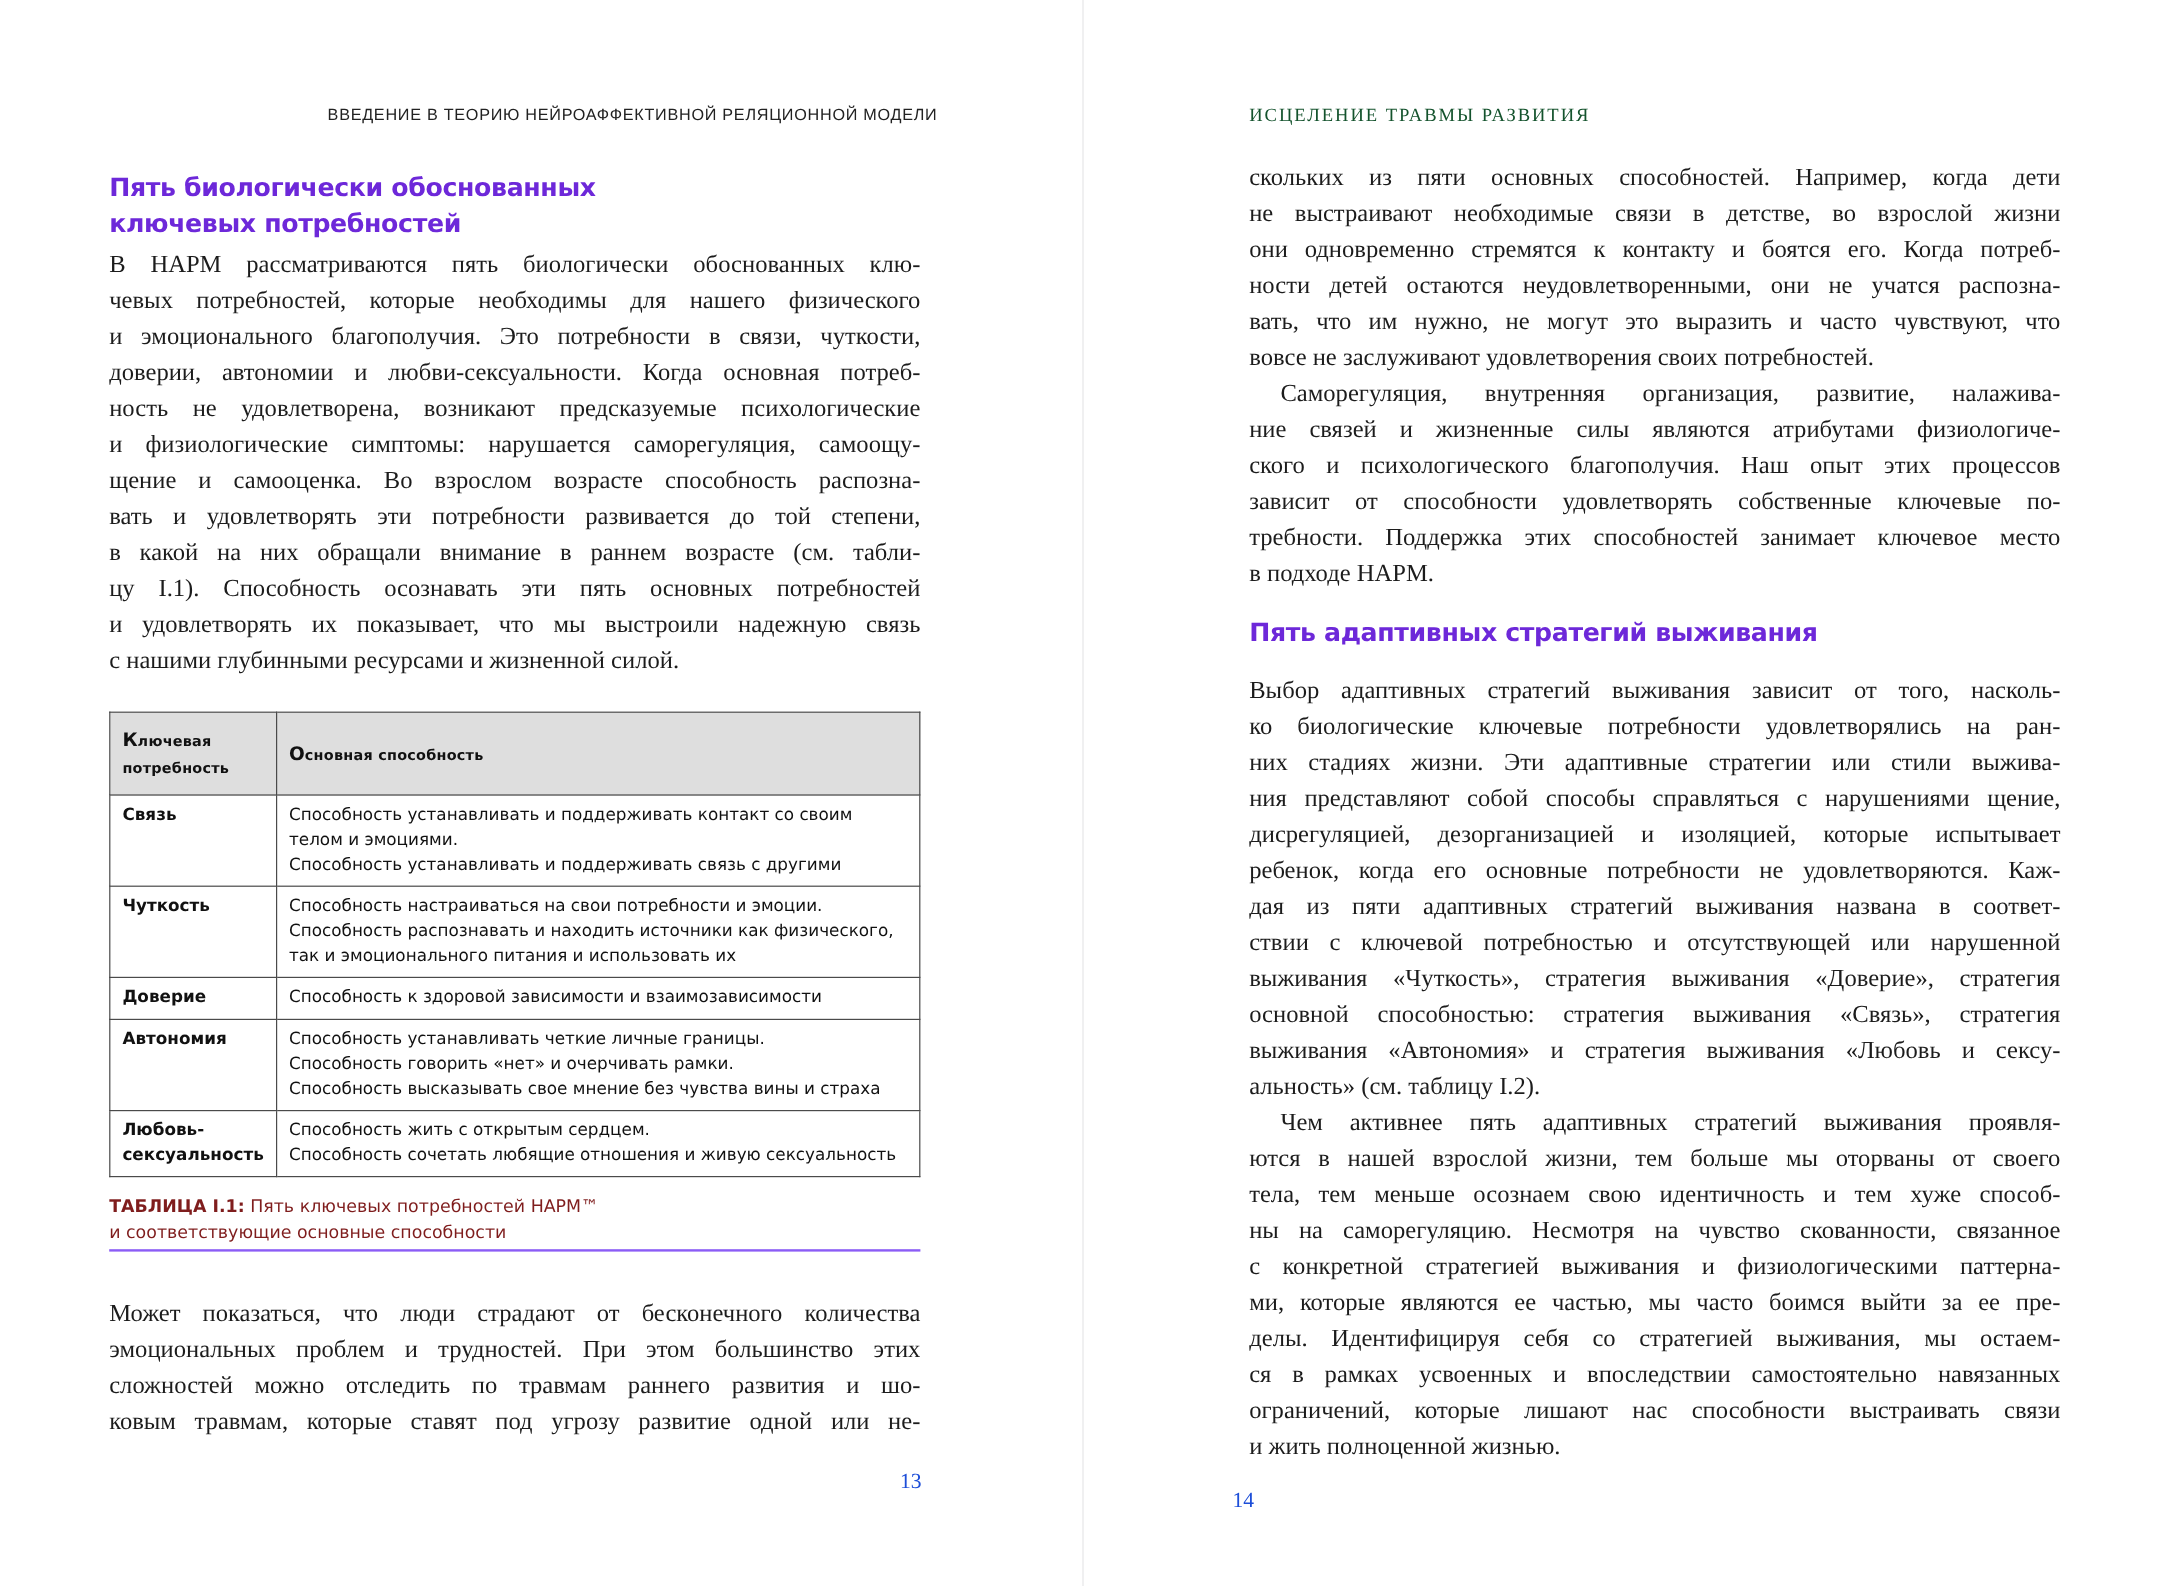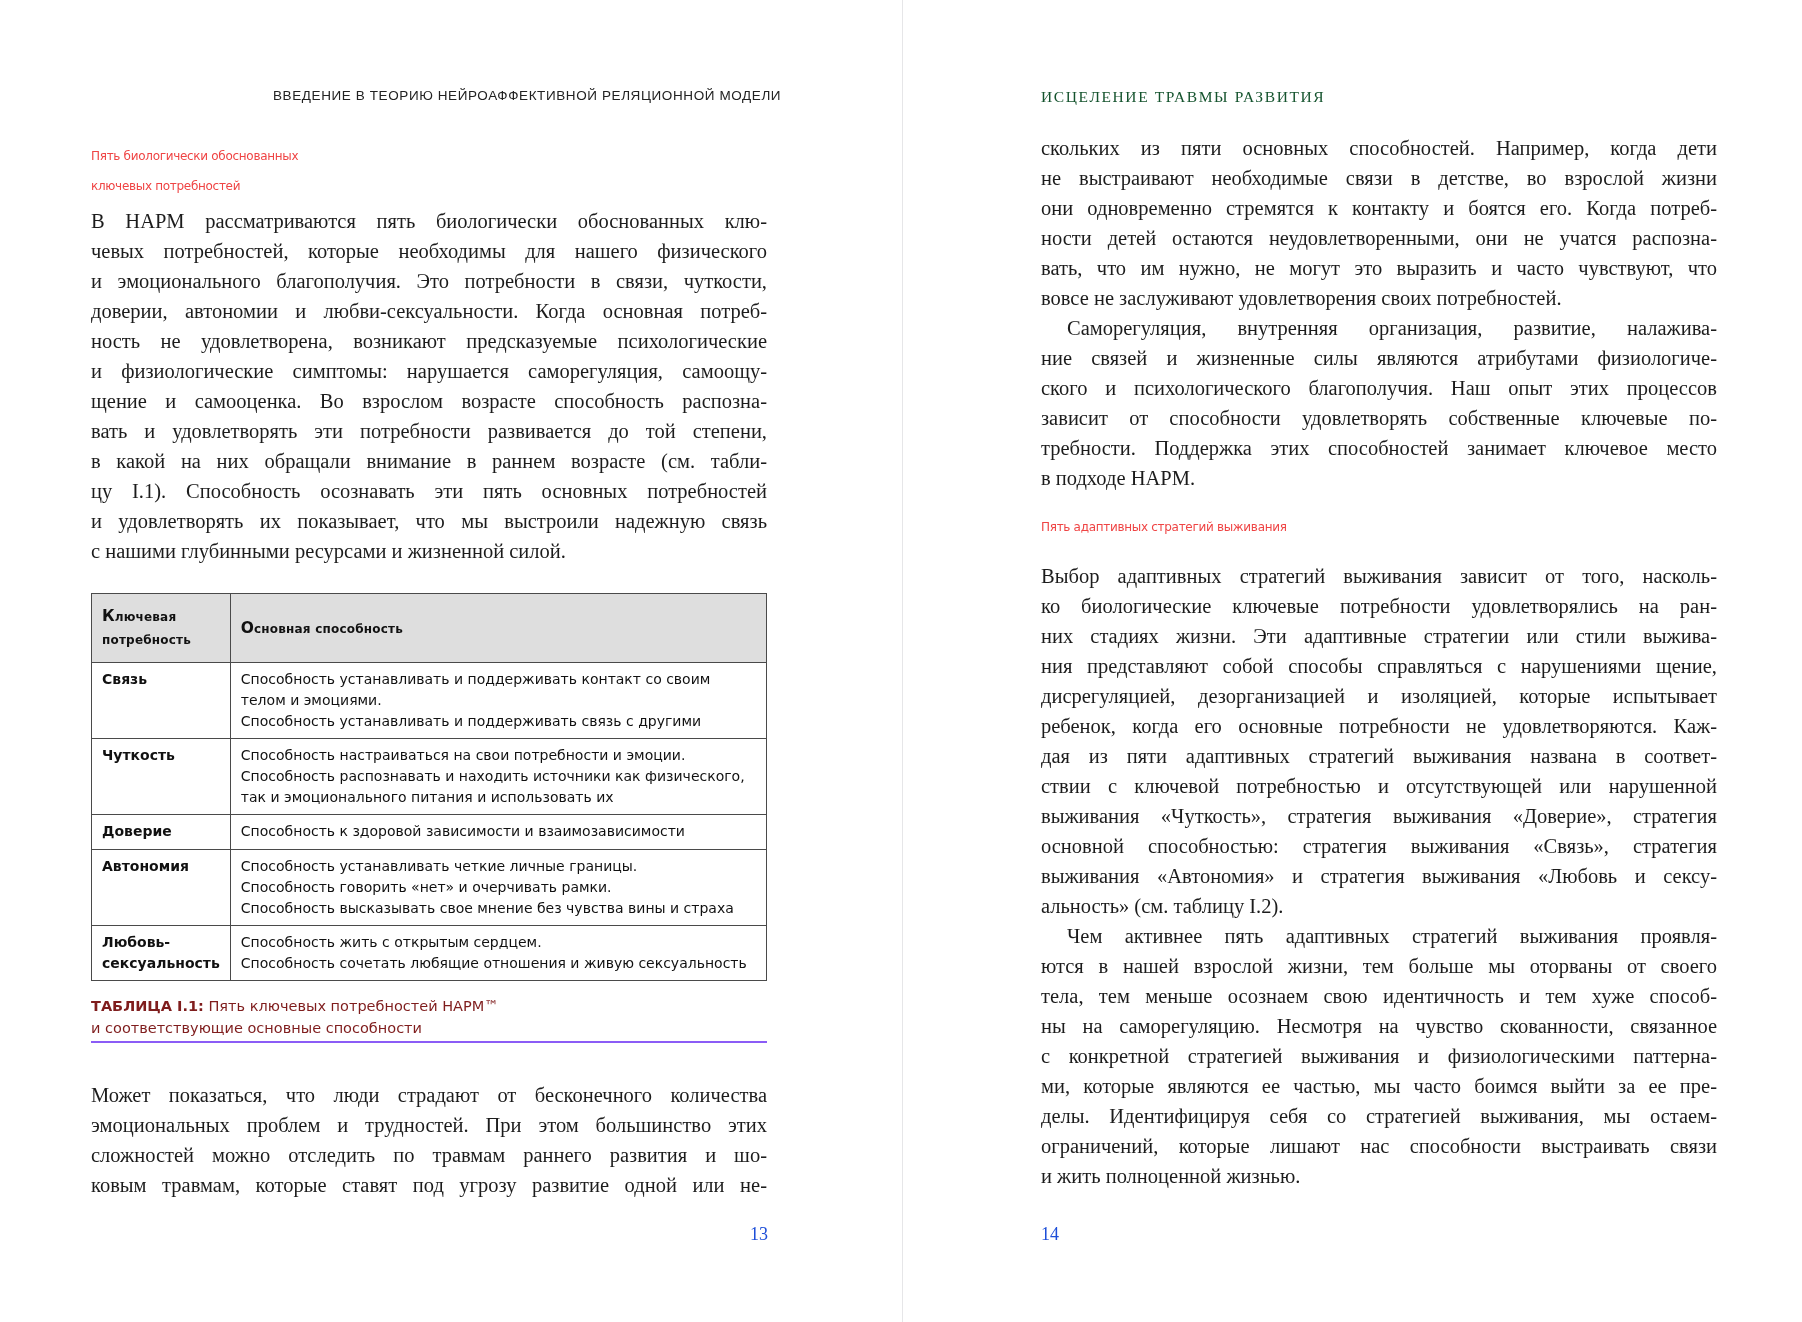--- a/index.html
+++ b/index.html
@@ -8,21 +8,21 @@
   .page-left { left:0; width:902px; }
   .page-right { left:903px; width:899px; }
   .gutter { position:absolute; left:902px; top:0; width:1px; height:1322px; background:#e6e6e8; }
 
   .run-head-left { position:absolute; left:273px; width:494px; top:88px; text-align:right;
     font-family:"Liberation Sans", sans-serif; font-size:13.5px; letter-spacing:0.6px; color:#222; white-space:nowrap; }
   .run-head-right { position:absolute; left:138px; top:88px;
     font-family:"Liberation Serif", serif; font-size:15.5px; letter-spacing:1.6px; color:#14532d; white-space:nowrap; }
 
   .serif { font-family:"Liberation Serif", serif; font-size:20.5px; line-height:30px; color:#1c1c1c; }
-  .sans-h { font-family:"DejaVu Sans", sans-serif; font-weight:normal; font-size:12px; line-height:30px; color:#ef4444; letter-spacing:-0.3px; }
+  .sans-h { font-family:"DejaVu Sans", sans-serif; font-weight:bold; font-size:21px; line-height:30px; color:#6d28d9; letter-spacing:-0.3px; }
 
   .line { display:block; white-space:nowrap; text-align:justify; text-align-last:justify; }
   .line.last { text-align-last:left; }
   .indent { text-indent:26px; }
 
   .h-left { position:absolute; left:91px; top:141px; width:676px; }
   .body-left-1 { position:absolute; left:91px; top:206px; width:676px; }
   .body-left-2 { position:absolute; left:91px; top:1080px; width:676px; }
 
   .tbl { position:absolute; left:91px; top:593px; width:676px; border-collapse:collapse;
@@ -35,21 +35,21 @@
   .tbl td { padding:6px 10px 5px 10px; line-height:21px; }
   .tbl td.need { font-weight:bold; }
   .tbl td .cl { display:block; white-space:nowrap; }
 
   .caption { position:absolute; left:91px; top:995px; width:676px; border-bottom:2px solid #8b5cf6;
     font-family:"DejaVu Sans", sans-serif; font-size:14.5px; line-height:22px; color:#7f1d1d; padding-bottom:2px; }
   .caption b { font-weight:bold; }
 
   .page-num { position:absolute; top:1224px; font-family:"Liberation Serif", serif; font-size:18px; color:#1d4ed8; }
   .pn-left { left:750px; }
-  .pn-right { left:138px; }
+  .pn-right { left:124px;margin-top:16px; }
 
   .body-right-1 { position:absolute; left:138px; top:133px; width:676px; }
   .h-right { position:absolute; left:138px; top:512px; width:676px; }
   .body-right-2 { position:absolute; left:138px; top:561px; width:676px; }
 </style>
 </head>
 <body>
 
 <div class="gutter"></div>
 
@@ -188,18 +188,19 @@
     <span class="line">основной способностью: стратегия выживания «Связь», стратегия</span>
     <span class="line">выживания «Автономия» и стратегия выживания «Любовь и сексу-</span>
     <span class="line last">альность» (см. таблицу I.2).</span>
     <span class="line indent">Чем активнее пять адаптивных стратегий выживания проявля-</span>
     <span class="line">ются в нашей взрослой жизни, тем больше мы оторваны от своего</span>
     <span class="line">тела, тем меньше осознаем свою идентичность и тем хуже способ-</span>
     <span class="line">ны на саморегуляцию. Несмотря на чувство скованности, связанное</span>
     <span class="line">с конкретной стратегией выживания и физиологическими паттерна-</span>
     <span class="line">ми, которые являются ее частью, мы часто боимся выйти за ее пре-</span>
     <span class="line">делы. Идентифицируя себя со стратегией выживания, мы остаем-</span>
+    <span class="line">ся в рамках усвоенных и впоследствии самостоятельно навязанных</span>
     <span class="line">ограничений, которые лишают нас способности выстраивать связи</span>
     <span class="line last">и жить полноценной жизнью.</span>
   </div>
 
   <div class="page-num pn-right">14</div>
 </div>
 
 </body></html>

